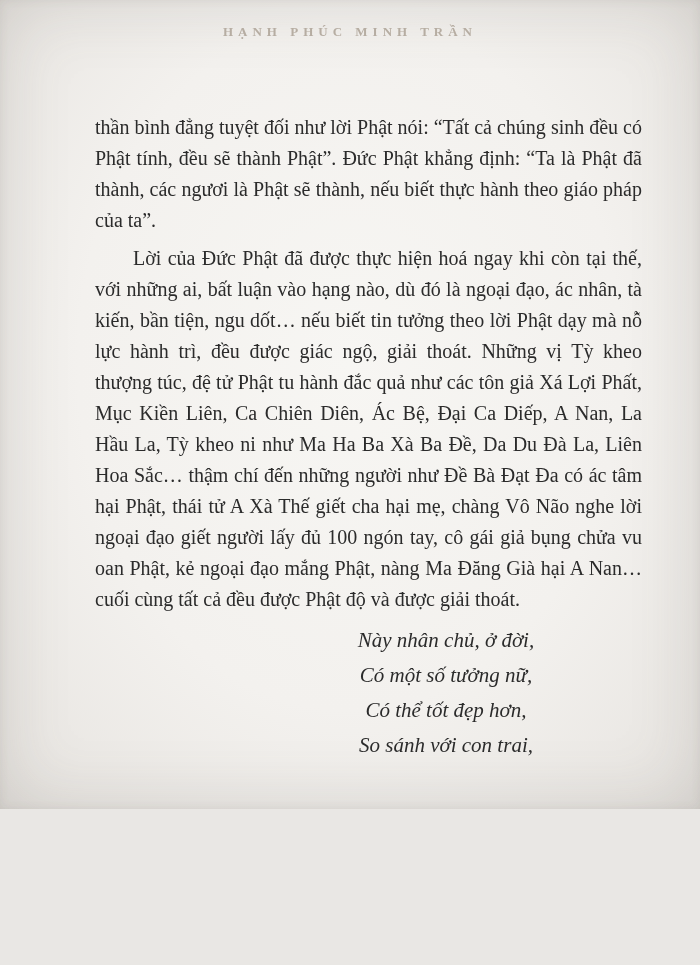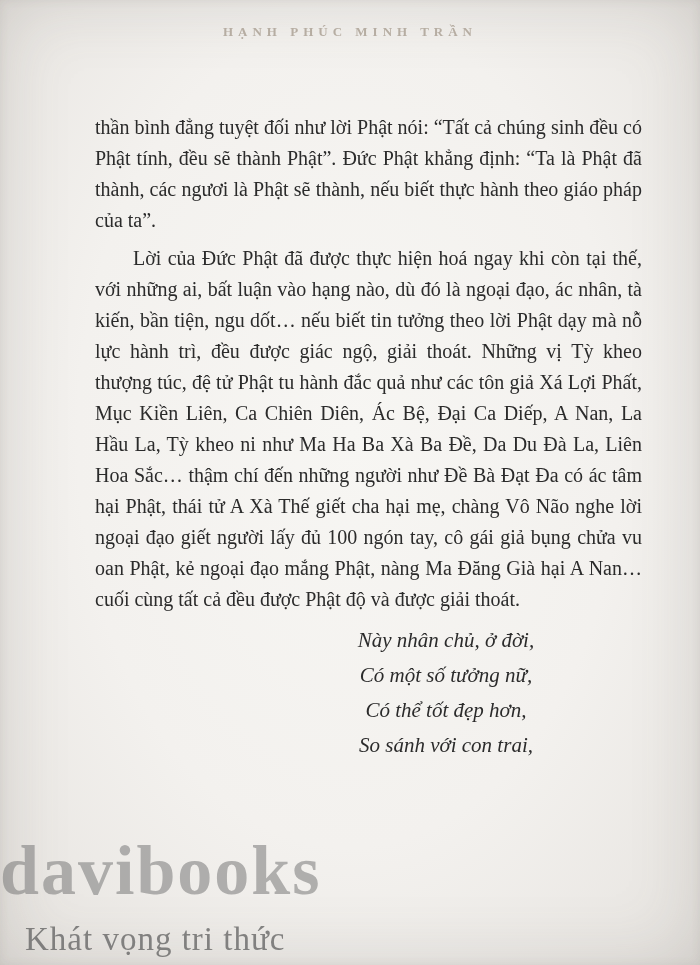--- a/index.html
+++ b/index.html
@@ -3,21 +3,21 @@
 <meta charset="utf-8">
 <style>
   html, body {
     margin: 0;
     padding: 0;
     background: #e9e7e4;
   }
   .page {
     position: relative;
     width: 700px;
-    height: 965px;
+    height: 809px;
     margin: 0 auto;
     background:
       radial-gradient(ellipse at 50% 45%, #f7f6f3 0%, #f3f1ee 55%, #e6e3df 100%);
     box-shadow: inset 0 0 70px rgba(95, 90, 82, 0.18), inset 0 0 10px rgba(95, 90, 82, 0.10);
     overflow: hidden;
     font-family: "Liberation Serif", "DejaVu Serif", serif;
     color: #2b2b2b;
   }
   .running-header {
     padding-top: 24px;

